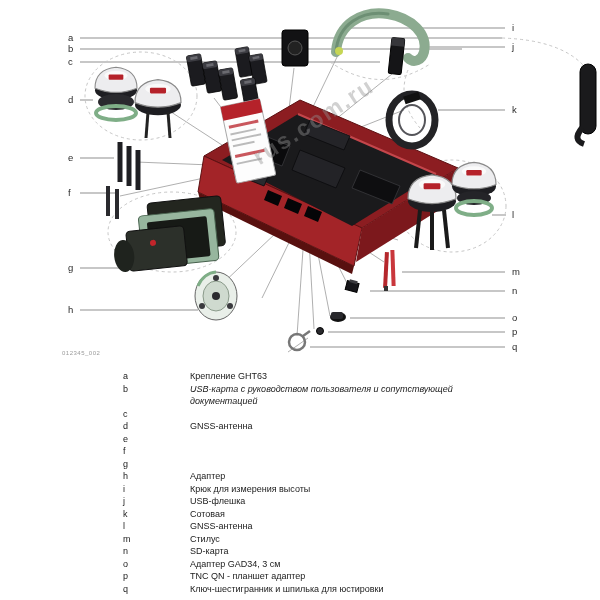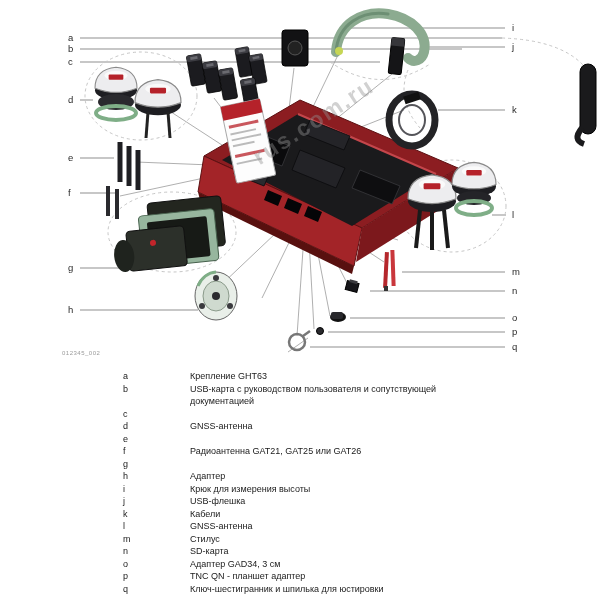--- a/index.html
+++ b/index.html
@@ -8,21 +8,21 @@
   #diagram{position:absolute;left:0;top:0;width:600px;height:366px;}
   .dlabel{position:absolute;transform:translateY(-50%);font-size:9.5px;color:#2a2a2a;line-height:1;}
   #watermark{position:absolute;left:248px;top:148px;width:240px;pointer-events:none;
              transform:rotate(-33deg);transform-origin:left top;
              font-size:23px;font-weight:bold;letter-spacing:2px;color:rgba(145,145,145,0.42);}
   #figure-id{position:absolute;left:62px;top:350px;font-size:6px;color:#9a9a9a;letter-spacing:.5px;}
   #legend{position:absolute;left:123px;top:370px;width:470px;font-size:9px;line-height:12.5px;}
   .legend-row{display:flex;align-items:flex-start;}
   .legend-letter{width:23px;flex:0 0 23px;}
   .legend-text{white-space:nowrap;padding-left:44px;}
-  .legend-text.wrap{white-space:pre-line;}
+  .legend-text.wrap{white-space:pre-line;font-style:italic;}
 </style>
 </head>
 <body>
 
 <div id="page">
 
   <svg id="diagram" viewBox="0 0 600 366" xmlns="http://www.w3.org/2000/svg">
     <defs>
       <g id="ant">
         <ellipse cx="0" cy="6" rx="20" ry="9" fill="#1e1e22"></ellipse>
@@ -266,40 +266,39 @@
       </div>
       <div class="legend-row">
         <span class="legend-letter">d</span>
         <span class="legend-text">GNSS-антенна</span>
       </div>
       <div class="legend-row">
         <span class="legend-letter">e</span>
       </div>
       <div class="legend-row">
         <span class="legend-letter">f</span>
-        <span class="legend-text">Радиоантенна GAT21, GAT25 или GAT26</span>
       </div>
       <div class="legend-row">
         <span class="legend-letter">g</span>
       </div>
       <div class="legend-row">
         <span class="legend-letter">h</span>
         <span class="legend-text">Адаптер</span>
       </div>
       <div class="legend-row">
         <span class="legend-letter">i</span>
         <span class="legend-text">Крюк для измерения высоты</span>
       </div>
       <div class="legend-row">
         <span class="legend-letter">j</span>
         <span class="legend-text">USB-флешка</span>
       </div>
       <div class="legend-row">
         <span class="legend-letter">k</span>
-        <span class="legend-text">Кабели</span>
+        <span class="legend-text">Сотовая</span>
       </div>
       <div class="legend-row">
         <span class="legend-letter">l</span>
         <span class="legend-text">GNSS-антенна</span>
       </div>
       <div class="legend-row">
         <span class="legend-letter">m</span>
         <span class="legend-text">Стилус</span>
       </div>
       <div class="legend-row">

